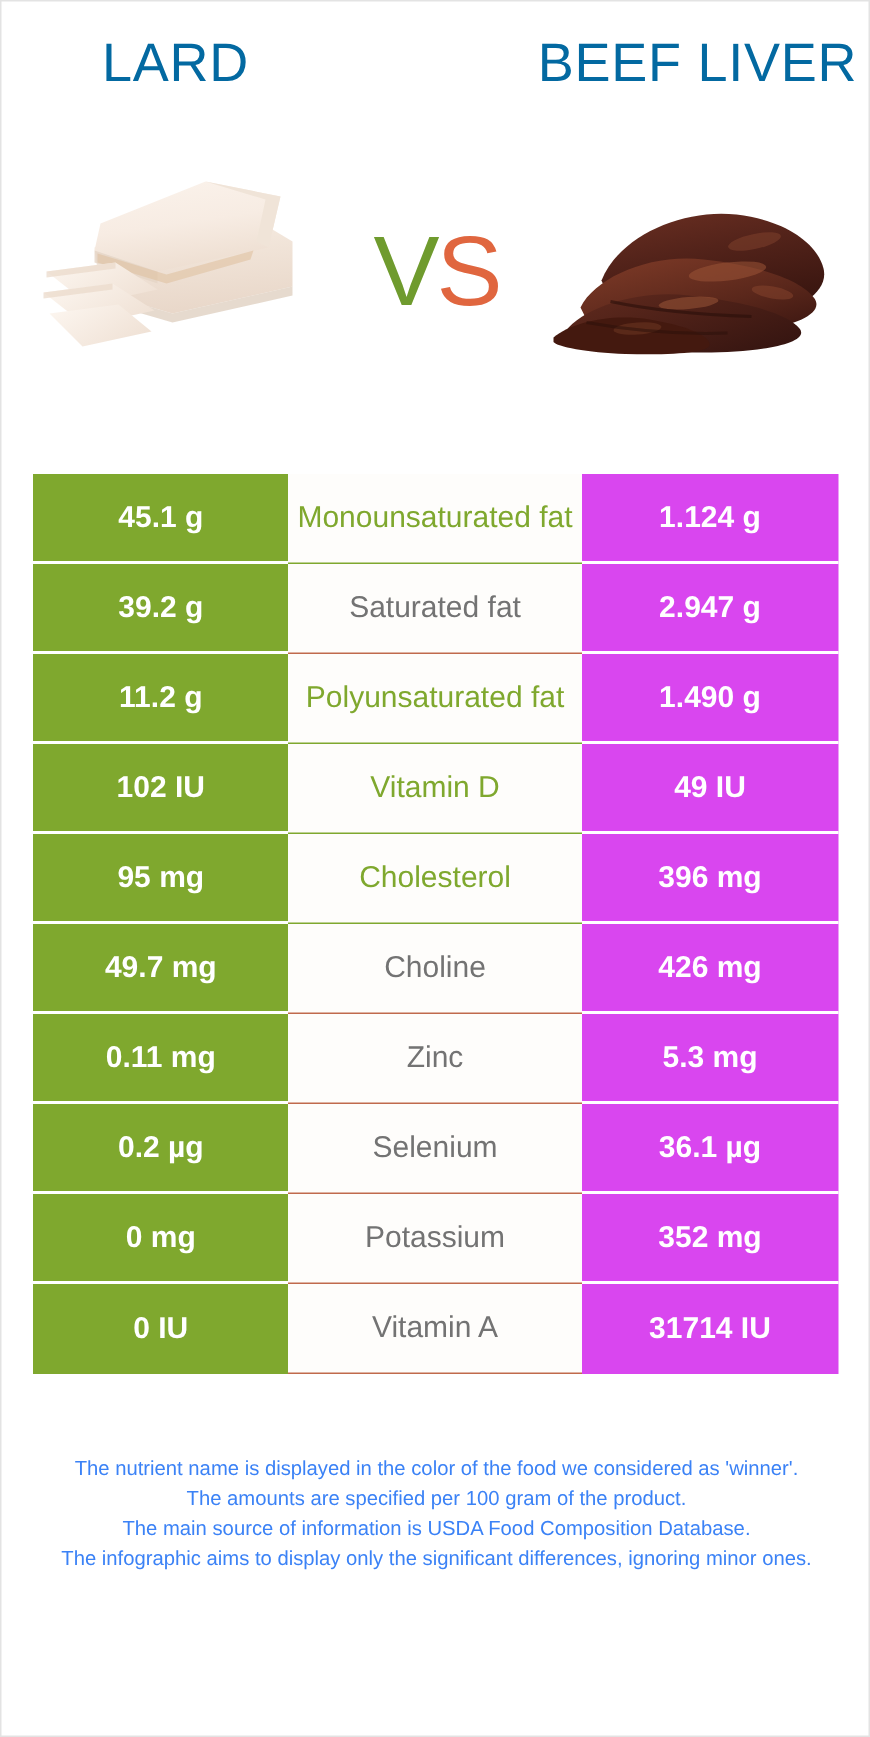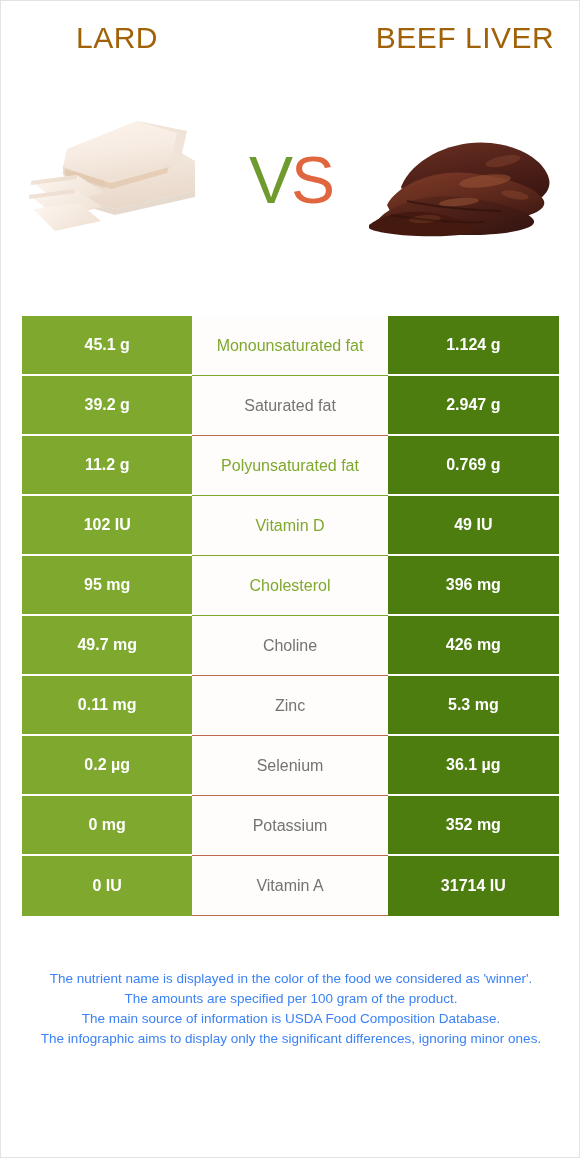--- a/index.html
+++ b/index.html
@@ -28,24 +28,24 @@
     top: 0;
     left: 0;
     width: 580px;
     height: 70px;
     display: flex;
     align-items: flex-start;
   }
   .header-title {
     position: absolute;
     top: 20px;
-    font-size: 30px;
+    font-size: 36px;
     font-weight: 300;
     letter-spacing: 0.5px;
-    color: #a16207;
+    color: #0369a1;
     text-transform: uppercase;
     white-space: nowrap;
     font-family: "Liberation Sans", sans-serif;
   }
   .header-title.left  { left: 0;   width: 232px; text-align: center; }
   .header-title.right { left: 348px; width: 232px; text-align: center; }
 
   
   .hero {
     position: absolute;
@@ -89,33 +89,33 @@
   .row {
     display: flex;
     width: 537px;
     height: 60px;
     align-items: stretch;
   }
   .cell {
     display: flex;
     align-items: center;
     justify-content: center;
-    font-size: 16px;
+    font-size: 20px;
     font-weight: 700;
     box-sizing: border-box;
   }
   .cell-left {
     width: 178px;
     background: #7fa82e;
     color: #ffffff;
     border-bottom: 2px solid #ffffff;
   }
   .cell-right {
     width: 179px;
-    background: #4d7c0f;
+    background: #d946ef;
     color: #ffffff;
     border-bottom: 2px solid #ffffff;
   }
   .cell-mid {
     width: 204px;
     background: #fefdfb;
     font-weight: 400;
     border-bottom: 1px solid #7fa82e;
   }
   .row.win-liver .cell-mid { border-bottom-color: #c06a4c; }
@@ -232,21 +232,21 @@
         <div class="cell cell-right">1.124 g</div>
       </div>
       <div class="row win-liver">
         <div class="cell cell-left">39.2 g</div>
         <div class="cell cell-mid">Saturated fat</div>
         <div class="cell cell-right">2.947 g</div>
       </div>
       <div class="row win-lard">
         <div class="cell cell-left">11.2 g</div>
         <div class="cell cell-mid">Polyunsaturated fat</div>
-        <div class="cell cell-right">0.769 g</div>
+        <div class="cell cell-right">1.490 g</div>
       </div>
       <div class="row win-lard">
         <div class="cell cell-left">102 IU</div>
         <div class="cell cell-mid">Vitamin D</div>
         <div class="cell cell-right">49 IU</div>
       </div>
       <div class="row win-lard">
         <div class="cell cell-left">95 mg</div>
         <div class="cell cell-mid">Cholesterol</div>
         <div class="cell cell-right">396 mg</div>

